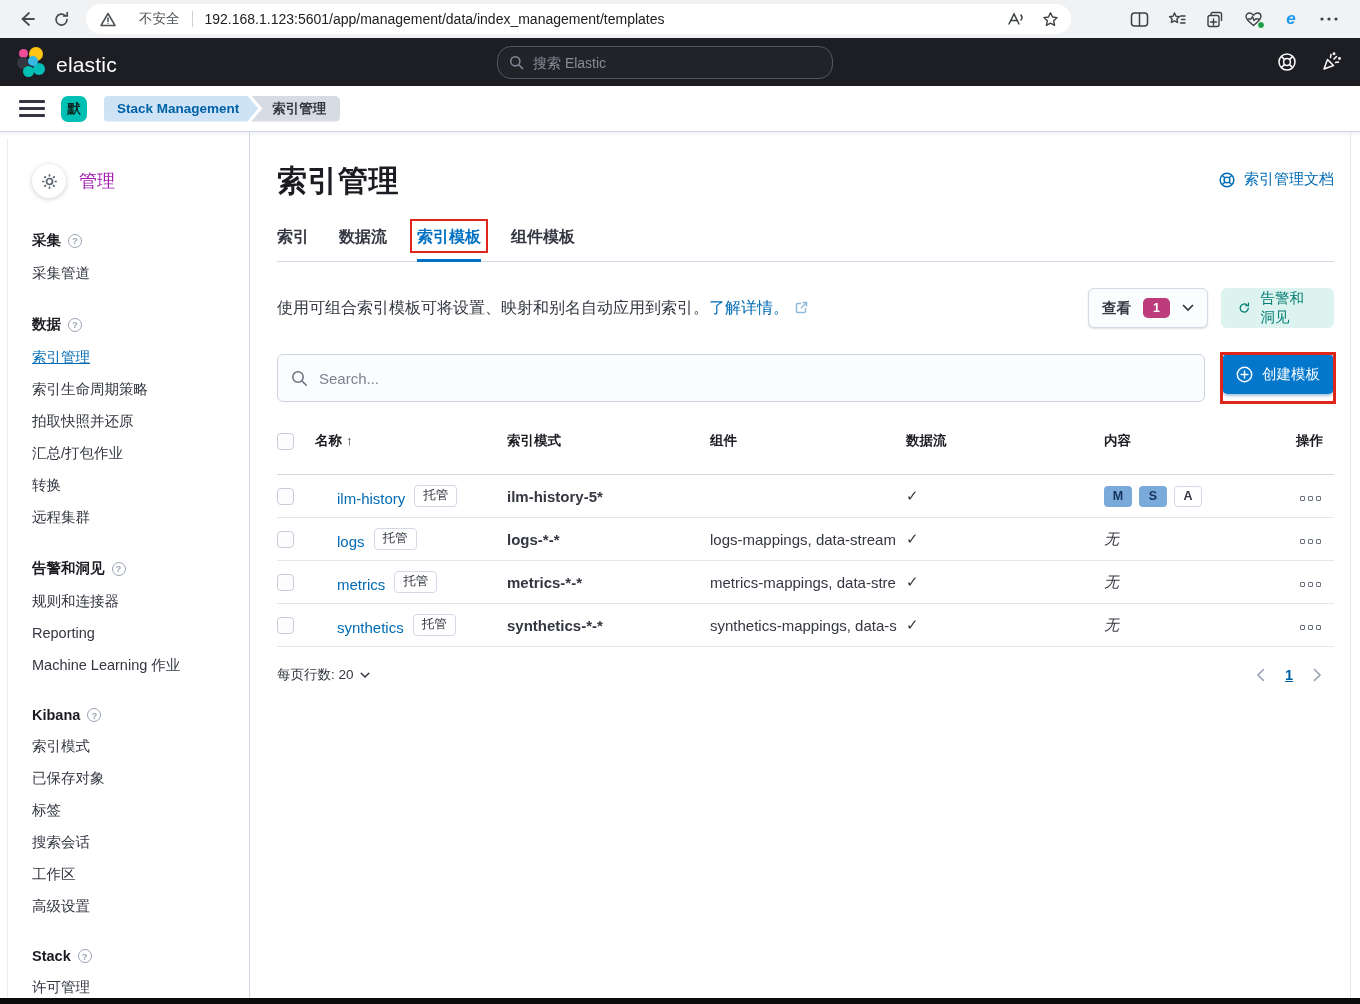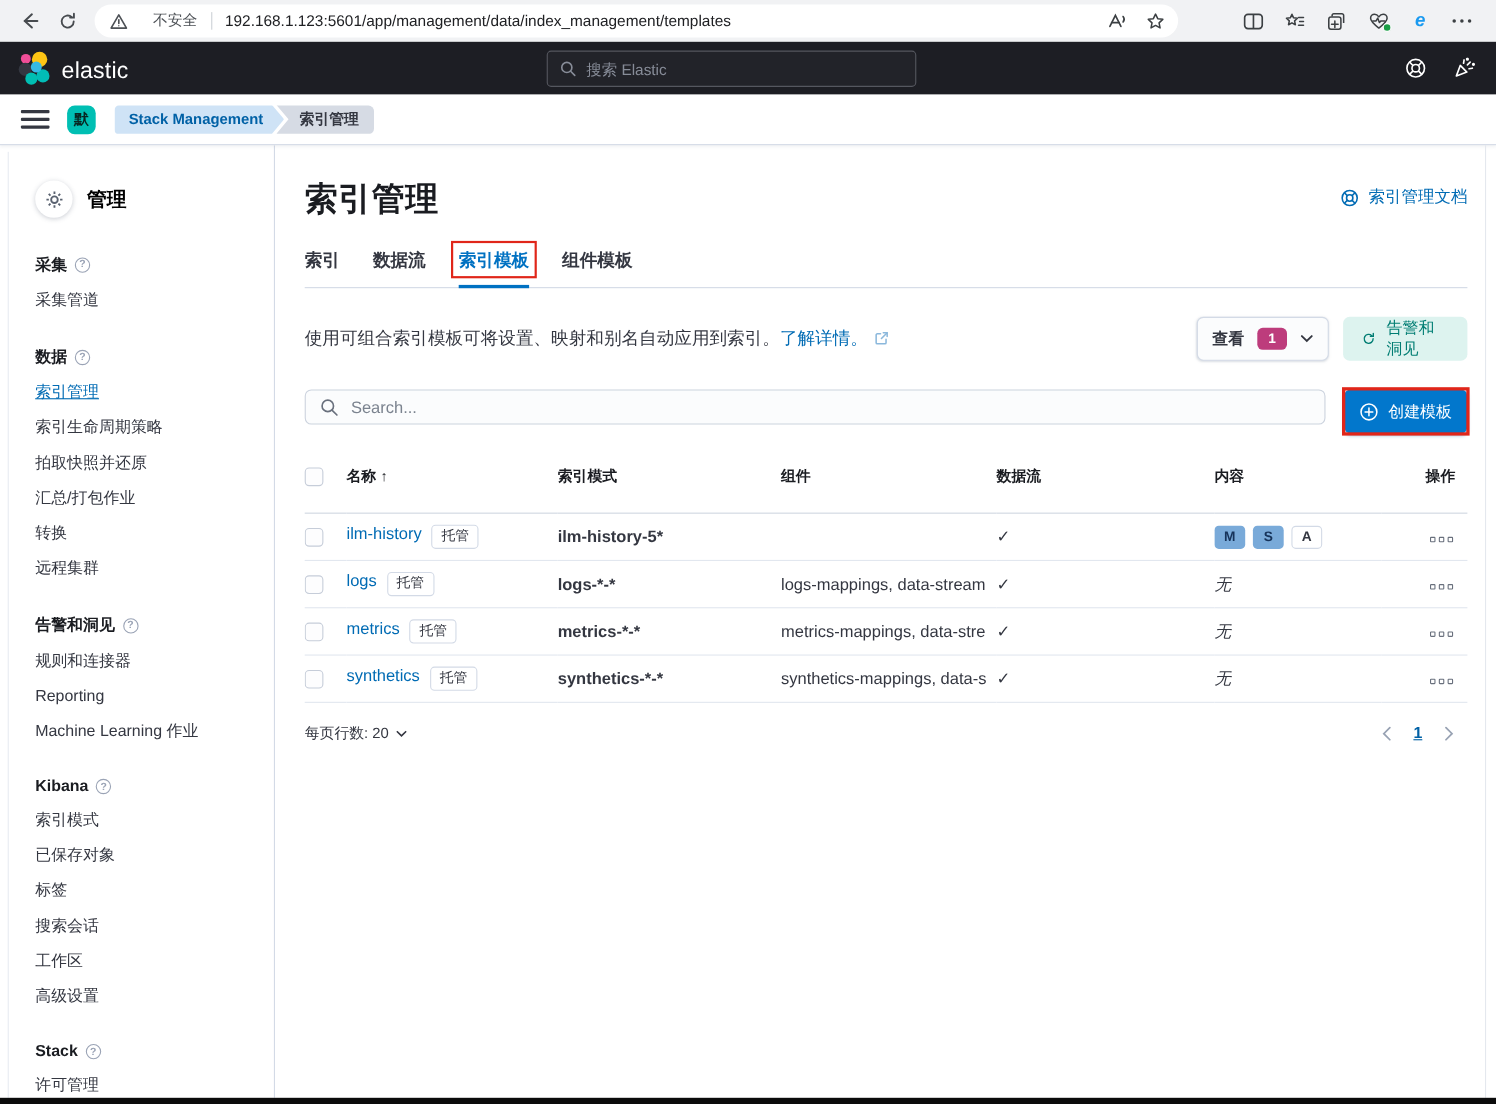--- a/index.html
+++ b/index.html
@@ -19,40 +19,40 @@
   .chrome-right{margin-left:auto;display:flex;align-items:center;gap:8px;padding-right:4px;}
   .chrome-ic{width:30px;height:28px;display:flex;align-items:center;justify-content:center;color:#3c4043;cursor:pointer;border-radius:6px;position:relative;}
   .ie-e{font-size:17px;font-weight:700;font-style:italic;color:#1a9af0;}
   .green-dot{position:absolute;right:3px;bottom:4px;width:8px;height:8px;border-radius:50%;background:#1a9e46;border:1px solid #fff;}
   
   .app-header{height:48px;background:#1d1e24;display:flex;align-items:center;padding:0 16px;position:relative;}
   .brand{display:flex;align-items:flex-end;gap:10px;cursor:pointer;}
   .logo{width:30px;height:30px;position:relative;}
   .logo i{position:absolute;border-radius:50%;display:block;}
   .brand-name{color:#fff;font-size:21px;font-weight:500;letter-spacing:.2px;}
-  .hdr-search{position:absolute;left:497px;top:8px;width:336px;height:33px;background:#222329;border:1px solid #55575f;border-radius:4px;display:flex;align-items:center;gap:9px;padding:0 11px;}
+  .hdr-search{position:absolute;left:497px;top:8px;width:336px;height:33px;background:#222329;border:1px solid #55575f;border-radius:14px;display:flex;align-items:center;gap:9px;padding:0 11px;}
   .hdr-search input{flex:1;background:transparent;border:none;outline:none;color:#d4d6dc;font-size:14px;font-family:"Liberation Sans",sans-serif;}
   .hdr-search input::placeholder{color:#878c98;}
   .hdr-right{position:absolute;right:18px;top:0;height:48px;display:flex;align-items:center;gap:24px;}
   
   .crumb-bar{height:46px;background:#fff;border-bottom:1px solid #d3dae6;box-shadow:0 2px 3px rgba(130,140,160,.12);display:flex;align-items:center;padding:0 19px;position:relative;z-index:3;}
   .burger{width:26px;height:26px;display:flex;flex-direction:column;justify-content:center;gap:4px;cursor:pointer;}
   .burger i{display:block;height:3px;background:#343741;border-radius:1px;}
   .space-badge{width:26px;height:26px;margin-left:16px;border-radius:7px;background:#00BFB3;color:#072722;font-size:13.5px;font-weight:700;display:flex;align-items:center;justify-content:center;cursor:pointer;}
   .crumbs{display:flex;align-items:center;margin-left:17px;}
   .crumb{height:26px;display:flex;align-items:center;font-size:13.5px;font-weight:600;cursor:pointer;}
   .crumb.first{background:#cfe3f6;color:#0061a6;padding:0 19px 0 13px;clip-path:polygon(0 0,calc(100% - 11px) 0,100% 50%,calc(100% - 11px) 100%,0 100%);border-radius:4px 0 0 4px;}
   .crumb.last{background:#d6dbe4;color:#343741;padding:0 14px 0 21px;margin-left:-7px;clip-path:polygon(0 0,100% 0,100% 100%,0 100%,11px 50%);border-radius:0 5px 5px 0;}
   
   .content{display:flex;height:866px;position:relative;background:#fff;}
   .sidebar{width:250px;flex:0 0 250px;border-right:1px solid #d3dae6;padding:32px 10px 0 32px;position:relative;}
   .sidebar::before{content:"";position:absolute;left:7px;top:6px;bottom:0;width:1px;background:#e8ecf2;}
   .side-title{display:flex;align-items:center;gap:13px;}
   .gear-circle{width:34px;height:34px;border-radius:50%;background:#fff;box-shadow:0 1px 5px rgba(70,80,100,.28);display:flex;align-items:center;justify-content:center;}
-  .side-title-text{font-size:18px;font-weight:700;color:#000000;}
+  .side-title-text{font-size:18px;font-weight:400;color:#a21caf;}
   .side-section{margin-top:33px;}
   .side-heading{font-size:14.5px;font-weight:700;color:#1a1c21;display:flex;align-items:center;gap:7px;}
   .q-icon{width:14px;height:14px;border-radius:50%;border:1.2px solid #9aa3b5;color:#9aa3b5;font-size:9.5px;font-weight:700;display:inline-flex;align-items:center;justify-content:center;}
   .side-item{margin-top:15px;font-size:14.5px;line-height:17px;color:#343741;cursor:pointer;}
   .side-item.active{color:#006BB4;font-weight:500;text-decoration:underline;}
   
   .main{flex:1;padding:29px 26px 0 27px;min-width:0;}
   .title-row{display:flex;justify-content:space-between;align-items:flex-start;}
   .page-title{font-size:30px;font-weight:700;color:#1a1c21;letter-spacing:.5px;}
   .docs-link{display:flex;align-items:center;gap:8px;color:#006BB4;font-size:15px;margin-top:9px;cursor:pointer;white-space:nowrap;}
@@ -63,33 +63,33 @@
   .intro-row{margin-top:26px;display:flex;align-items:center;justify-content:space-between;gap:20px;}
   .intro-text{font-size:16px;color:#343741;white-space:nowrap;}
   .intro-link{color:#006BB4;cursor:pointer;}
   .ext-icon{display:inline-block;margin-left:6px;vertical-align:-1px;}
   .intro-actions{display:flex;gap:13px;flex:0 0 auto;}
   .btn{height:40px;border-radius:6px;display:flex;align-items:center;font-size:14.5px;font-weight:500;cursor:pointer;}
   .view-btn{background:#fbfcfd;border:1px solid #d3dae6;box-shadow:0 1px 2px rgba(152,162,179,.35);padding:0 13px;gap:10px;color:#343741;font-weight:600;width:120px;justify-content:space-between;}
   .count-badge{min-width:27px;height:20px;border-radius:5px;background:#BD3C7C;color:#fff;font-size:12.5px;font-weight:600;display:inline-flex;align-items:center;justify-content:center;padding:0 8px;}
   .reload-btn{background:#DDF3EF;color:#017D73;padding:0 17px;gap:10px;width:113px;justify-content:center;}
   .search-row{margin-top:26px;display:flex;gap:17px;}
-  .search-box{flex:1;height:32px;background:#fbfcfd;border:1px solid #ccd3de;border-radius:6px;display:flex;align-items:center;gap:11px;padding:0 13px;}
+  .search-box{flex:1;height:48px;background:#fbfcfd;border:1px solid #ccd3de;border-radius:6px;display:flex;align-items:center;gap:11px;padding:0 13px;}
   .search-box input{flex:1;border:none;outline:none;background:transparent;font-size:15px;color:#343741;font-family:"Liberation Sans",sans-serif;}
   .search-box input::placeholder{color:#7b838f;}
   .create-wrap{position:relative;flex:0 0 112px;}
   .create-btn{width:112px;height:40px;background:#0277CC;border:none;border-radius:6px;color:#fff;display:flex;align-items:center;justify-content:center;gap:9px;font-size:14.5px;font-weight:500;box-shadow:0 2px 3px rgba(0,90,160,.35);cursor:pointer;font-family:"Liberation Sans",sans-serif;}
   .create-annotation{position:absolute;inset:-2px;border:3px solid #e0261a;pointer-events:none;}
   
   table{margin-top:20px;width:100%;border-collapse:collapse;table-layout:fixed;}
   th{font-size:13.5px;font-weight:700;color:#1a1c21;text-align:left;padding:10px 8px 24px 0;border-bottom:1px solid #cfd6e0;white-space:nowrap;}
   td{padding:10px 8px 10px 0;border-bottom:1px solid #e2e7ef;font-size:15px;color:#343741;white-space:nowrap;overflow:hidden;height:43px;vertical-align:middle;}
   .col-actions{text-align:right;padding-right:11px;}
   .cb{width:17px;height:17px;border:1px solid #c6cdd9;border-radius:4px;background:#fdfdfe;display:inline-block;cursor:pointer;vertical-align:middle;}
-  .name-cell{display:flex;align-items:flex-start;gap:9px;}
+  .name-cell{display:flex;align-items:flex-end;gap:9px;margin-left:22px;}
   .tpl-link{color:#006BB4;cursor:pointer;}
   .managed-badge{border:1px solid #d3dae6;border-radius:4px;background:#fff;padding:1px 8px 2px;font-size:12.5px;color:#343741;white-space:nowrap;}
   .pattern{font-weight:700;color:#343741;}
   .check{font-size:15px;color:#343741;}
   .cbadge{min-width:28px;height:21px;border-radius:4px;display:inline-flex;align-items:center;justify-content:center;font-size:12.5px;font-weight:600;margin-right:7px;}
   .cbadge.filled{background:#79AAD9;color:#16335a;}
   .cbadge.hollow{background:#fff;border:1px solid #d3dae6;color:#343741;}
   .none-val{font-style:italic;font-size:15px;}
   .boxes{display:inline-flex;gap:3px;cursor:pointer;padding:4px 2px;}
   .boxes i{width:5px;height:5px;border:1.3px solid #69707D;border-radius:1px;display:block;}

